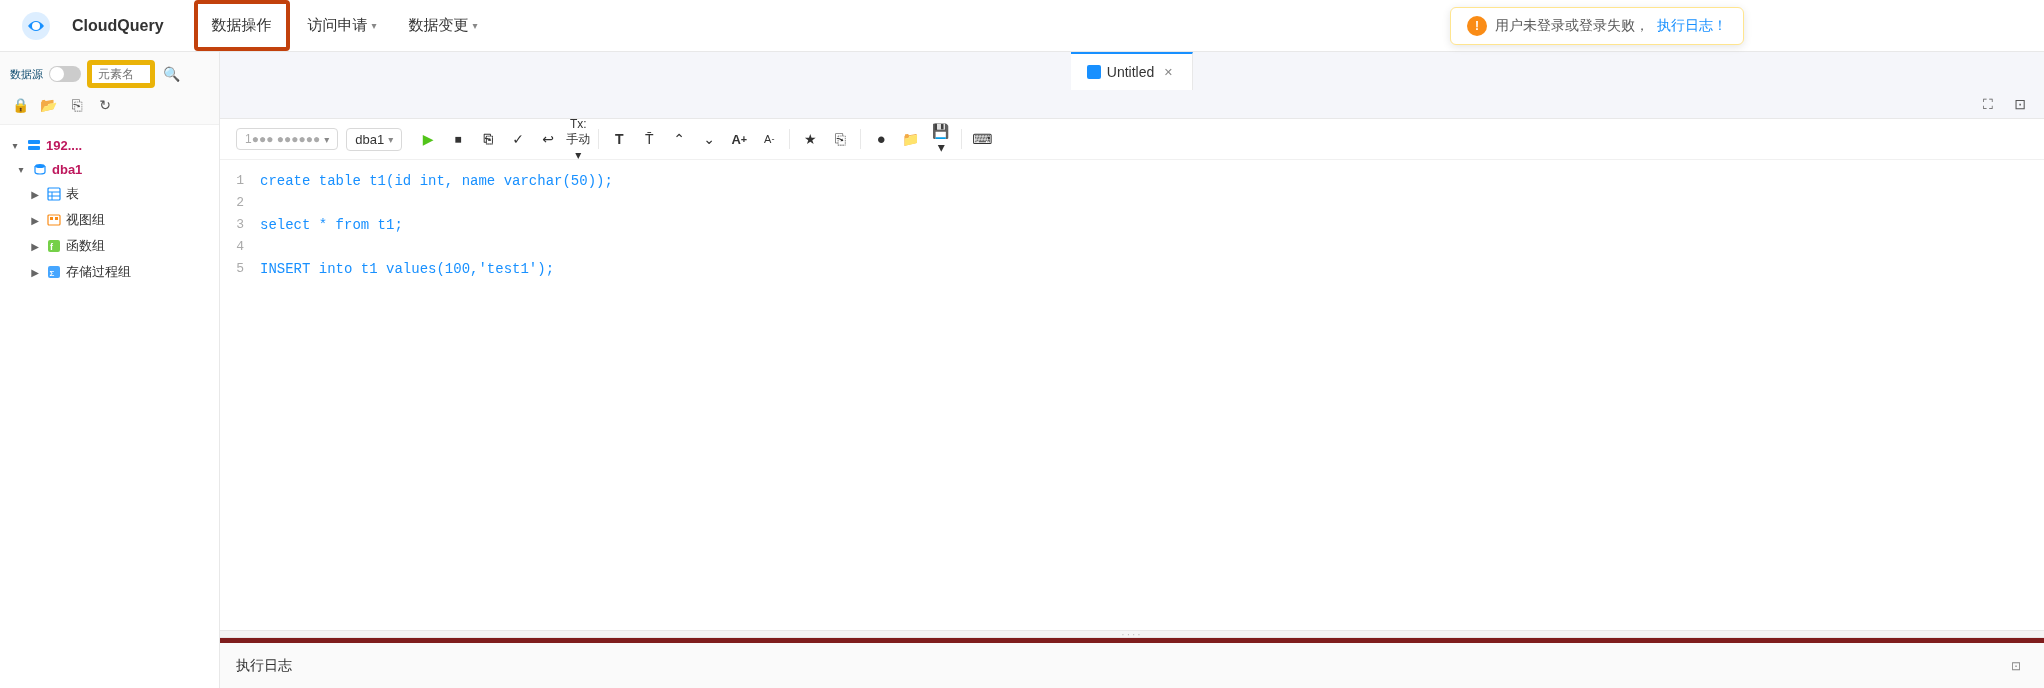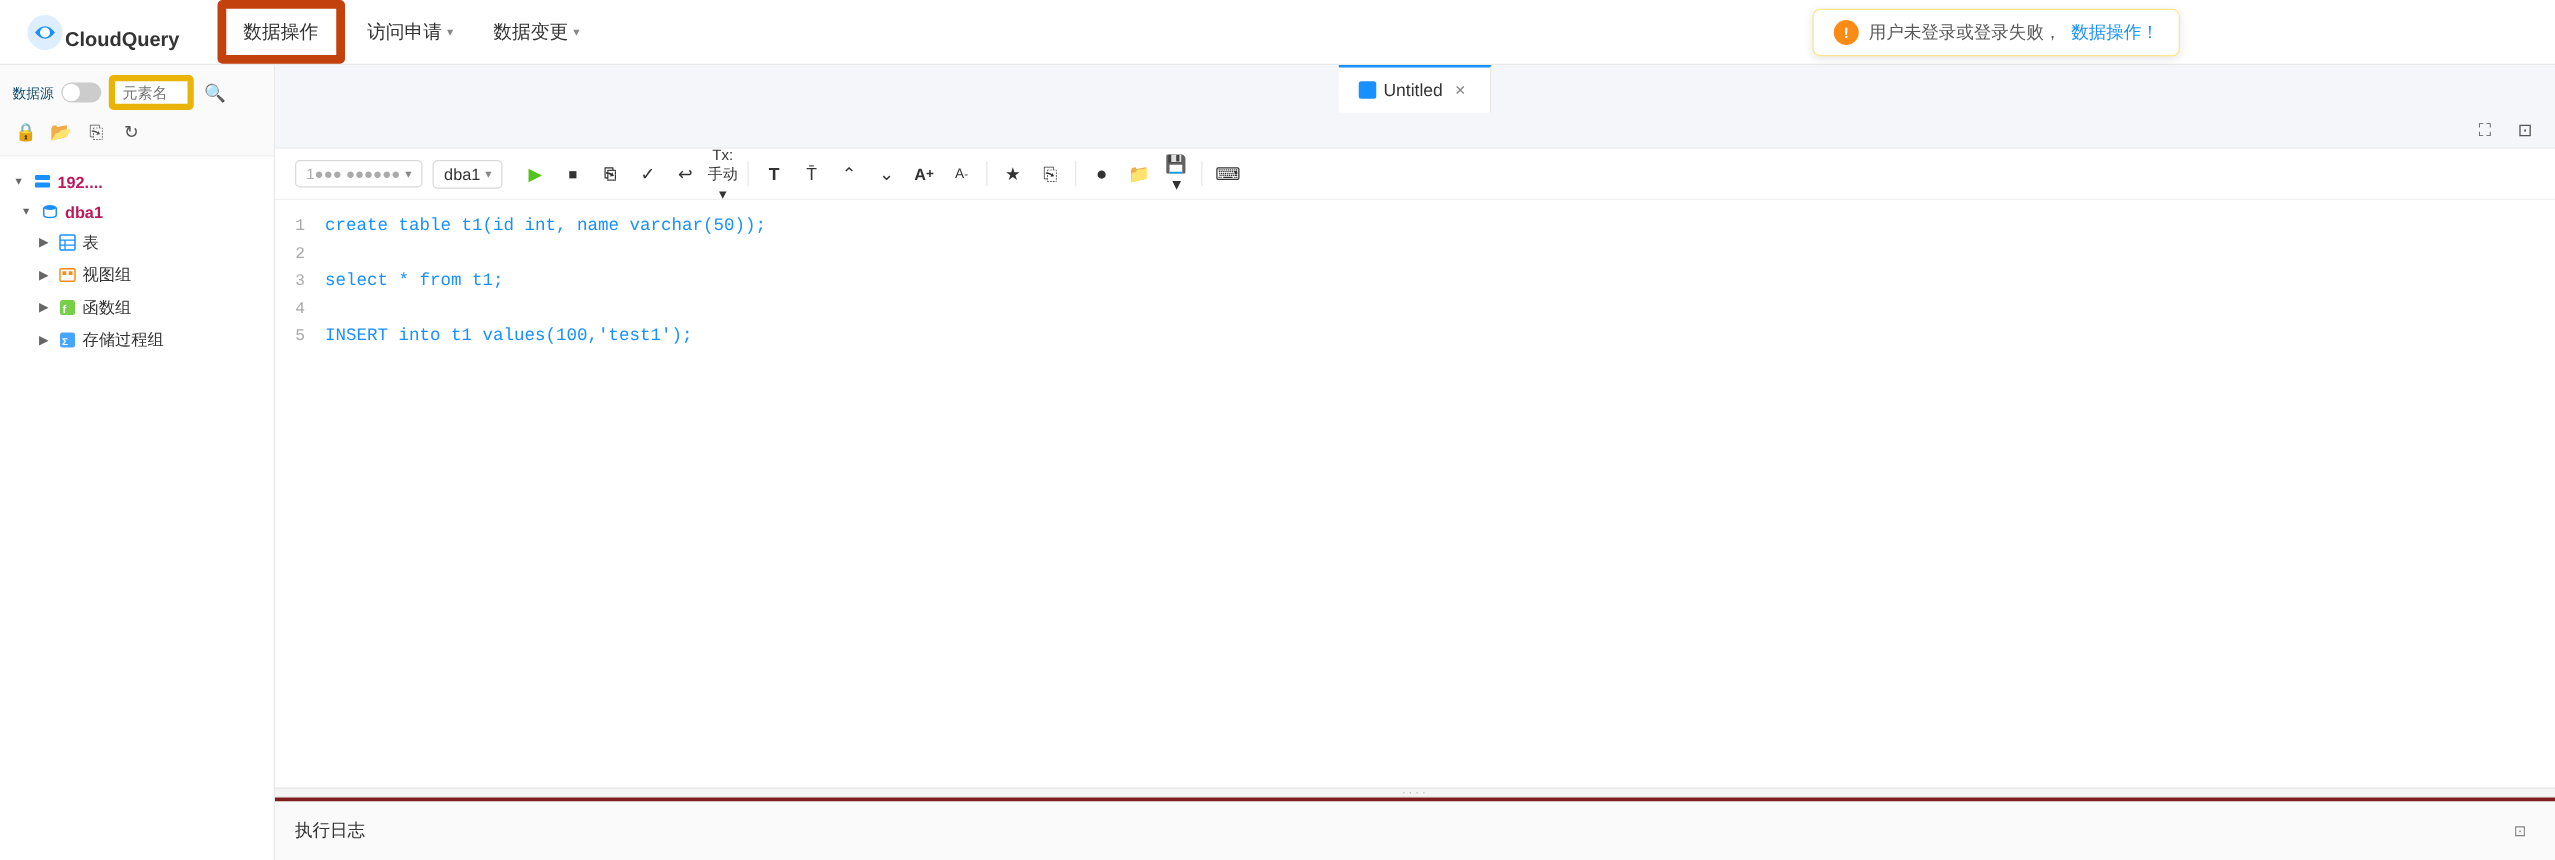--- a/index.html
+++ b/index.html
@@ -17,22 +17,22 @@
       display: flex;
       align-items: center;
       background: #fff;
       height: 52px;
       padding: 0 20px;
       border-bottom: 1px solid #e8e8e8;
       position: relative;
     }
     .logo-area {
       display: flex;
-      align-items: flex-end;
-      gap: 0;
+      align-items: center;
+      gap: 20px;
       margin-right: 30px;
     }
     .logo-icon {
       width: 32px;
       height: 32px;
     }
     .logo-text {
       font-size: 16px;
       font-weight: 600;
       color: #333;
@@ -49,21 +49,21 @@
       gap: 4px;
       padding: 6px 14px;
       cursor: pointer;
       border-radius: 4px;
       font-size: 15px;
       color: #333;
       height: 100%;
       position: relative;
     }
     .nav-item.active {
-      border: 7px solid #c2410c;
+      border: 4px solid #c2410c;
       border-radius: 4px;
     }
     .nav-item .chevron {
       font-size: 10px;
       color: #888;
     }
     .notification-banner {
       position: absolute;
       right: 300px;
       top: 50%;
@@ -409,21 +409,21 @@
       justify-content: center;
       color: #bbb;
       font-size: 10px;
       letter-spacing: 2px;
     }
 
     
     .log-panel {
       height: 50px;
       background: #fafafa;
-      border-top: 3px solid #7f1d1d;
+      border-top: 5px solid #7f1d1d;
       display: flex;
       align-items: center;
       padding: 0 16px;
       justify-content: space-between;
     }
     .log-label {
       font-size: 14px;
       color: #333;
     }
     .log-close-btn {
@@ -466,21 +466,21 @@
       <span>数据变更</span>
       <span class="chevron">▾</span>
     </div>
   </div>
 
   <div class="notification-banner">
     <div class="notification-icon">
       <span>!</span>
     </div>
     <span class="notification-text">用户未登录或登录失败，</span>
-    <span class="notification-link">数据操作！</span>
+    <span class="notification-link">执行日志！</span>
   </div>
 </div>
 
 <div class="main-area">
 
   <div class="sidebar">
     <div class="sidebar-toolbar">
       <span class="sidebar-label">数据源</span>
       <div class="toggle-switch">
         <div class="toggle-track">

